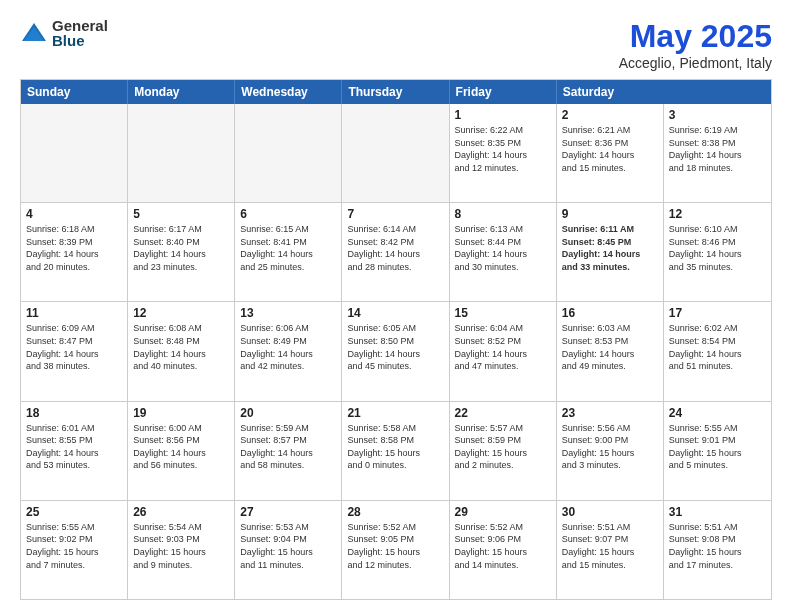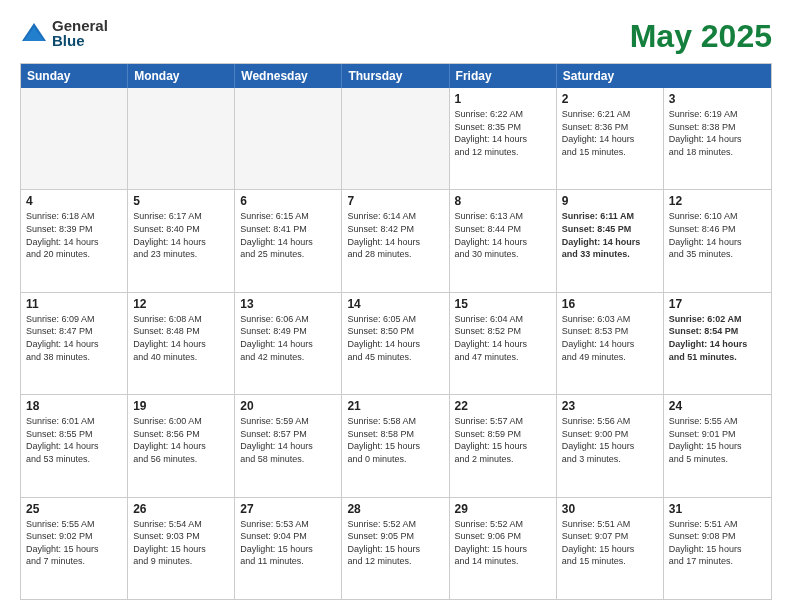--- a/index.html
+++ b/index.html
@@ -47,21 +47,21 @@
       width: 28px;
       height: 28px;
       margin-right: 4px;
     }
     .title-block {
       text-align: right;
     }
     .month-title {
       font-size: 32px;
       font-weight: bold;
-      color: #15803d;
+      color: #1d4ed8;
     }
     .location {
       font-size: 14px;
       color: #333;
     }
     .calendar {
       flex: 1;
       display: flex;
       flex-direction: column;
       border: 1px solid #ccc;
@@ -135,20 +135,21 @@
         <polygon points="14,4 26,22 2,22" fill="#1a6fbd"></polygon>
         <polygon points="14,8 24,22 4,22" fill="#2a90e0" opacity="0.5"></polygon>
       </svg>
       <div class="logo-text">
         <span class="logo-general">General</span>
         <span class="logo-blue">Blue</span>
       </div>
     </div>
     <div class="title-block">
       <div class="month-title">May 2025</div>
+      <div class="location">Acceglio, Piedmont, Italy</div>
     </div>
   </div>
 
   <div class="calendar">
     <div class="cal-header">
       <div class="cal-header-cell">Sunday</div>
       <div class="cal-header-cell">Monday</div>
       <div class="cal-header-cell">Wednesday</div>
       <div class="cal-header-cell">Thursday</div>
       <div class="cal-header-cell">Friday</div>
@@ -271,21 +272,21 @@
           </div>
           <div class="cal-cell">
             <span class="day-num">16</span>
             <div class="cell-text" style="white-space: pre-line;">Sunrise: 6:03 AM
 Sunset: 8:53 PM
 Daylight: 14 hours
 and 49 minutes.</div>
           </div>
           <div class="cal-cell">
             <span class="day-num">17</span>
-            <div class="cell-text" style="white-space: pre-line; font-weight: bold;">Sunrise: 6:02 AM
+            <div class="cell-text" style="white-space: pre-line;">Sunrise: 6:02 AM
 Sunset: 8:54 PM
 Daylight: 14 hours
 and 51 minutes.</div>
           </div>
         </div>
         <div class="cal-row">
           <div class="cal-cell">
             <span class="day-num">18</span>
             <div class="cell-text" style="white-space: pre-line;">Sunrise: 6:01 AM
 Sunset: 8:55 PM

